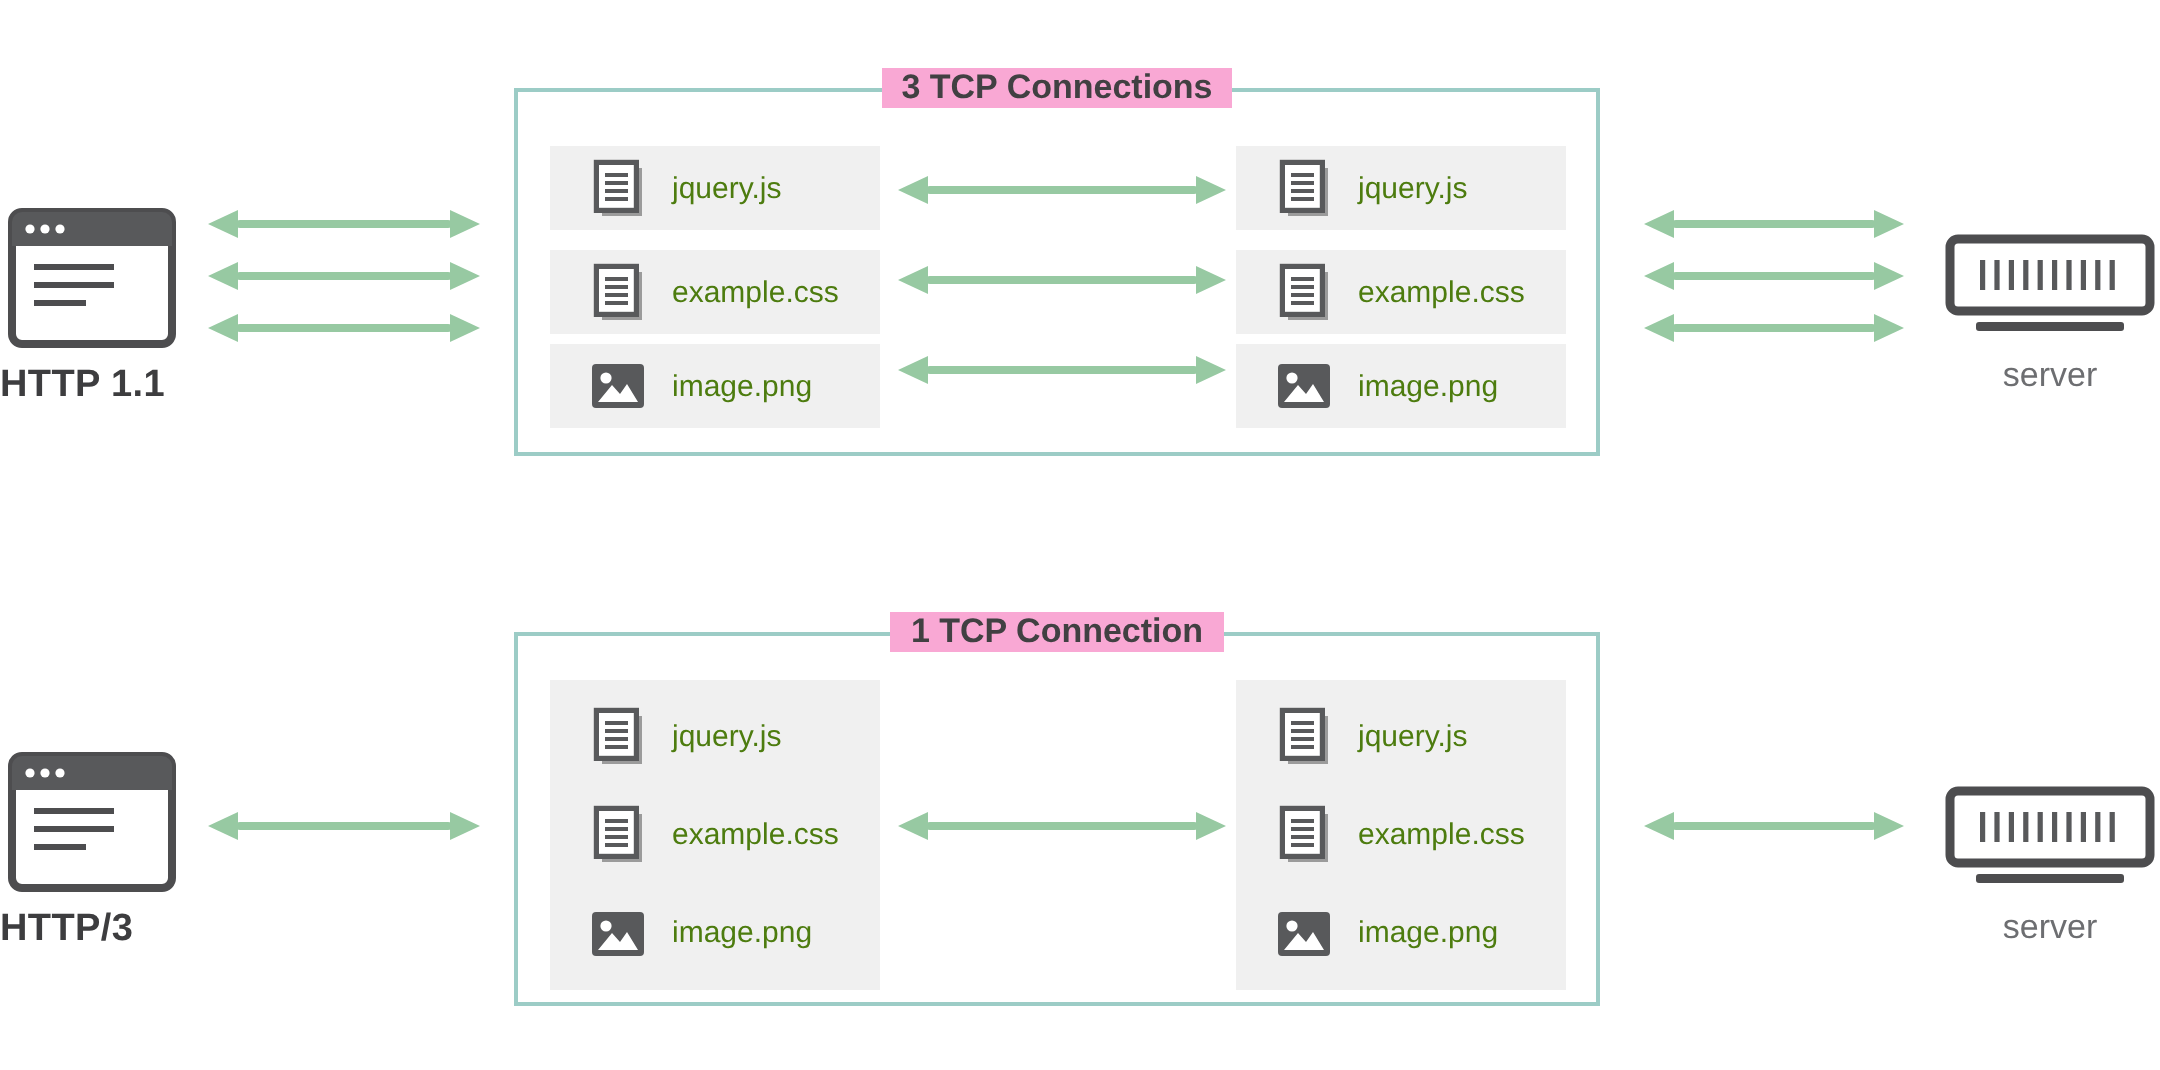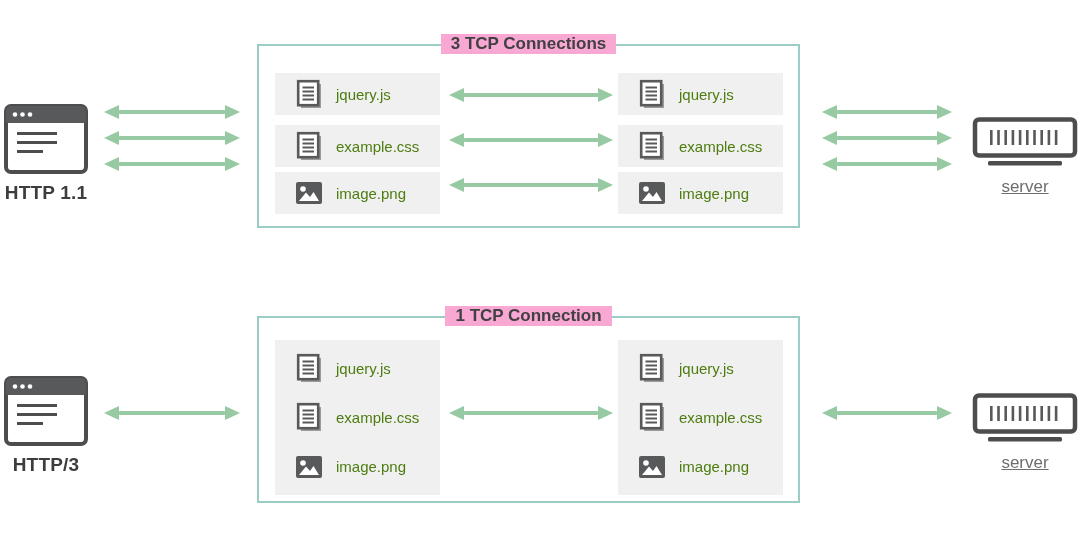--- a/index.html
+++ b/index.html
@@ -4,21 +4,21 @@
 <style>
   html,body { margin:0; padding:0; background:#ffffff; }
   body { width:1080px; height:535px; font-family:"Liberation Sans", sans-serif; }
   .canvas { position:relative; width:1080px; height:535px; overflow:hidden; background:#fff; }
   .row { position:absolute; left:0; width:1080px; height:240px; }
   .row1 { top:28px; }
   .row2 { top:300px; }
 
   
   .client-icon { position:absolute; left:4px; top:76px; width:84px; height:70px; }
-  .client-label { position:absolute; left:0; top:154px; width:92px; text-align:center;
+  .client-label { position:absolute; left:0; top:154px; width:92px; 
                   font-size:19px; font-weight:700; color:#3d3d3f; letter-spacing:0.2px; }
 
   
   .tcp-box { position:absolute; left:257px; top:16px; width:543px; height:184px;
              border:2px solid #9cccc6; box-sizing:border-box; background:#fff; }
   .row2 .tcp-box { height:187px; }
   .box-title { position:absolute; top:-12px; left:0; right:0; margin:auto; width:max-content;
                background:#f9a8d4; padding:0 10px; font-size:17px; font-weight:600; color:#414042; }
 
   
@@ -56,21 +56,21 @@
   .row2 .ma { top:93px; }
 
   .ra { left:836px; width:102px; }
   .row1 .ra.p1 { top:82px; } .row1 .ra.p2 { top:108px; } .row1 .ra.p3 { top:134px; }
   .row2 .ra { top:111px; }
 
   
   .server { position:absolute; left:970px; width:110px; text-align:center; }
   .row1 .server { top:89px; }
   .row2 .server { top:93px; }
-  .server-label { display:block; margin-top:6px; font-size:17px; color:#6d6e71;text-decoration:underline; }
+  .server-label { display:block; margin-top:6px; font-size:17px; color:#6d6e71; }
 </style>
 </head>
 <body>
 
 <div class="canvas">
 
   <section class="row row1">
 
     <span class="client-icon">
       <svg width="84" height="70" viewBox="0 0 84 70">

